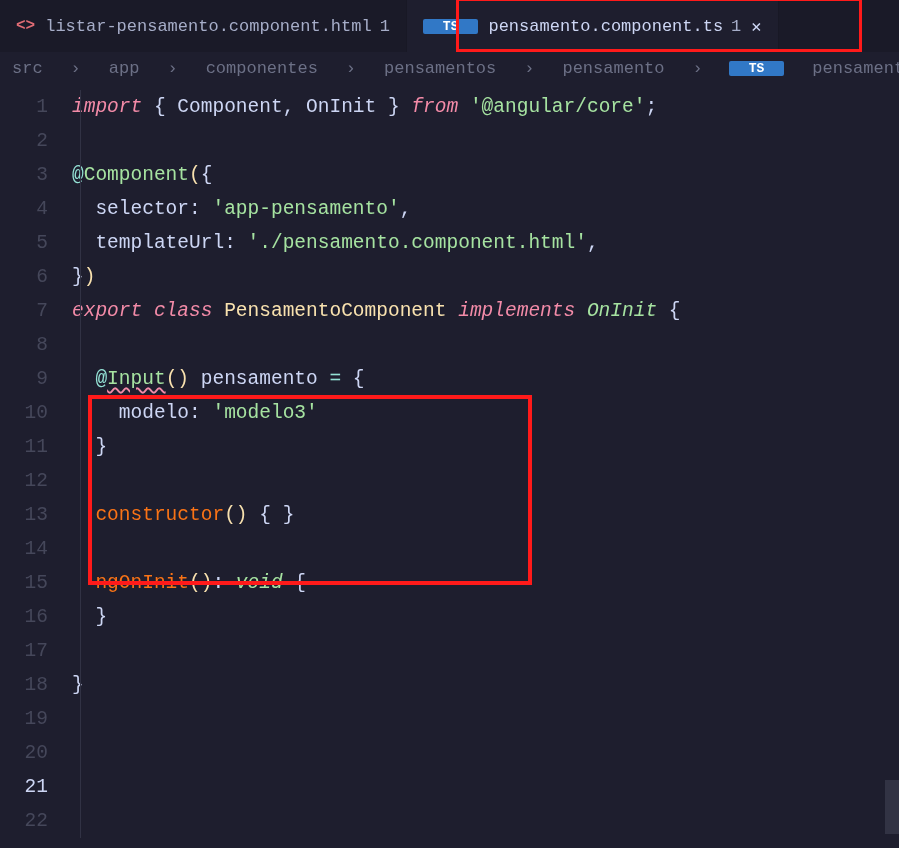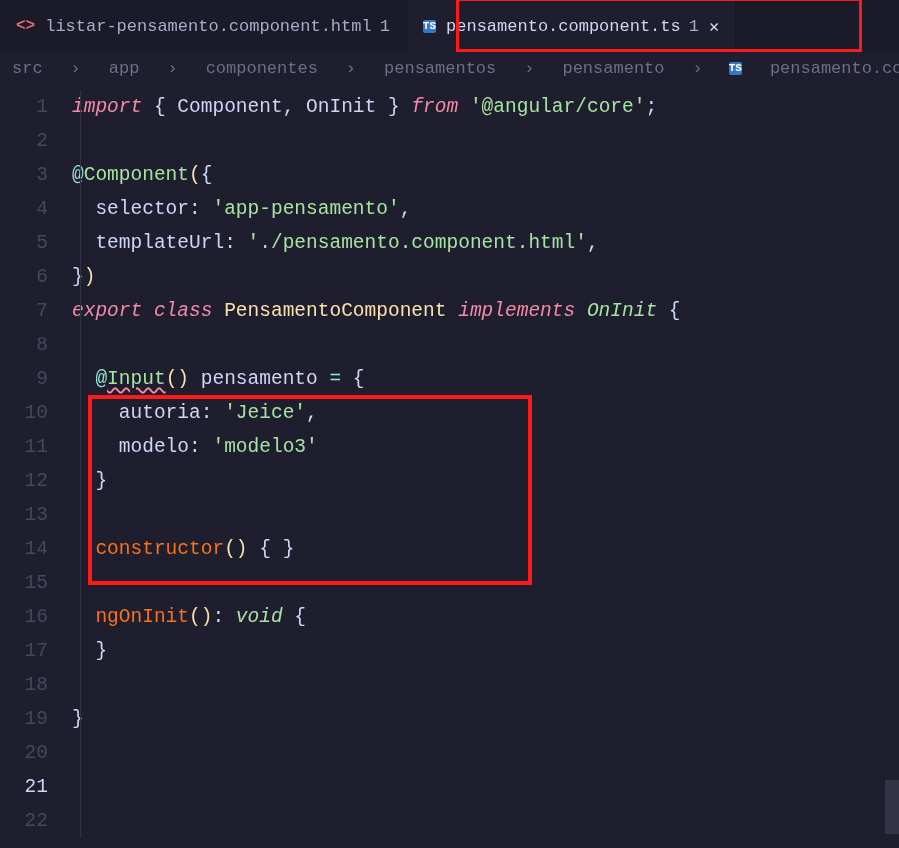--- a/index.html
+++ b/index.html
@@ -138,22 +138,22 @@
   .tk-teal   { color: #94e2d5; }
   .tk-text   { color: #cdd6f4; }
   .tk-italic { font-style: italic; }
   .tk-underline { text-decoration: underline wavy #f38ba8; text-decoration-thickness: 1.5px; text-underline-offset: 3px; }
 
   .ts-box {
     display: inline-block;
     background: #3178c6;
     color: #fff;
     font-weight: bold;
-    font-size: 11px;
-    padding: 1px 0;
+    font-size: 13px;
+    padding: 1px 20px;
     border-radius: 2px;
     line-height: 1;
   }
   .html-ico {
     color: #e06c75;
     font-size: 16px;
     font-weight: bold;
   }
 
   .scroll-thumb {
@@ -247,21 +247,20 @@
 
     <div class="line"><span class="tk-text">}</span><span class="tk-yellow">)</span></div>
 
     <div class="line"><span class="tk-pink">export</span><span class="tk-text"> </span><span class="tk-pink">class</span><span class="tk-text"> </span><span class="tk-yellow">PensamentoComponent</span><span class="tk-text"> </span><span class="tk-pink">implements</span><span class="tk-text"> </span><span class="tk-green-type tk-italic">OnInit</span><span class="tk-text"> {</span></div>
 
     <div class="line"></div>
 
     <div class="line"><span class="tk-text">  </span><span class="tk-teal">@</span><span class="tk-green-type tk-underline">Input</span><span class="tk-yellow">()</span><span class="tk-text"> </span><span class="tk-text">pensamento</span><span class="tk-text"> </span><span class="tk-teal">=</span><span class="tk-text"> {</span></div>
 
 
-    <div class="line"><span class="tk-text">    </span><span class="tk-text">autoria</span><span class="tk-text">: </span><span class="tk-green">'Jeice'</span><span class="tk-text">,</span></div>
 
     <div class="line"><span class="tk-text">    </span><span class="tk-text">modelo</span><span class="tk-text">: </span><span class="tk-green">'modelo3'</span></div>
 
     <div class="line"><span class="tk-text">  }</span></div>
 
     <div class="line"></div>
 
     <div class="line"><span class="tk-text">  </span><span class="tk-blue-func">constructor</span><span class="tk-yellow">()</span><span class="tk-text"> { }</span></div>
 
     <div class="line"></div>

